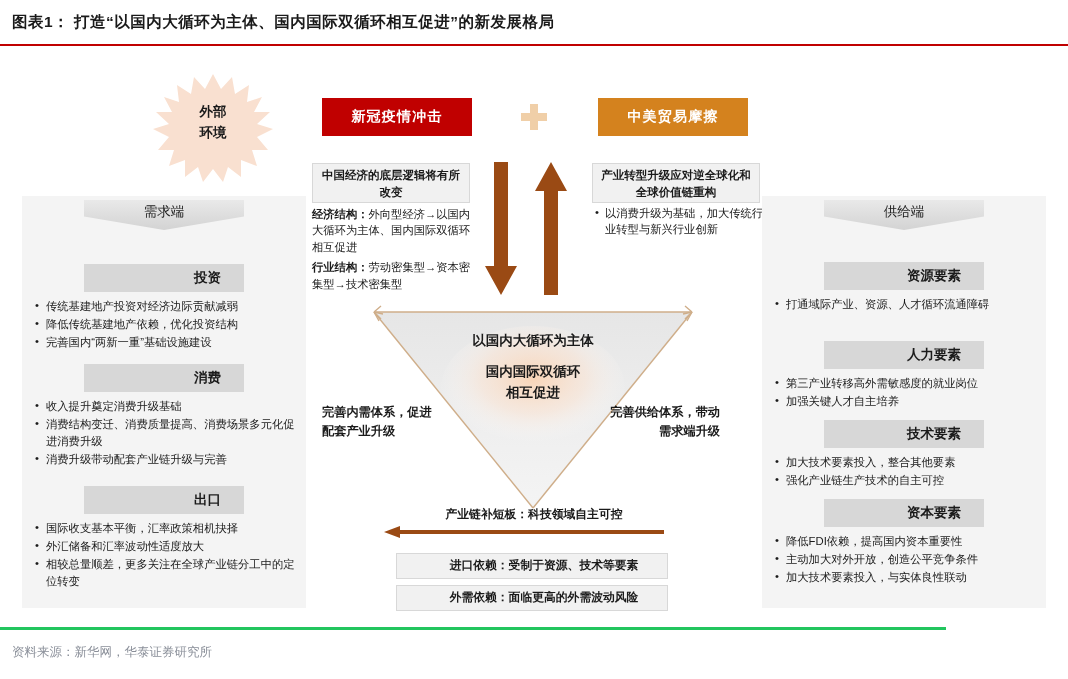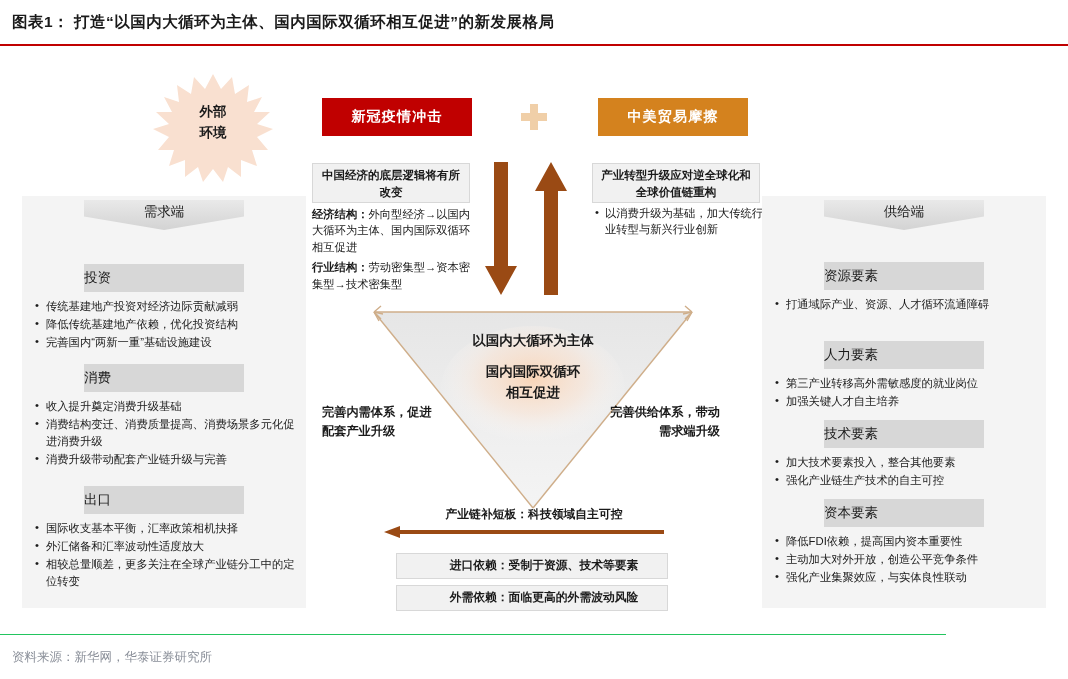--- a/index.html
+++ b/index.html
@@ -27,23 +27,23 @@
     font-size: 15.5px;
     font-weight: bold;
     letter-spacing: .5px;
     white-space: nowrap;
     color: #1a1a1a;
   }
 
   
   #footer-bar {
     position: absolute;
-    left: 0; bottom: 1px;
+    left: 0; bottom: 8px;
     width: 946px; height: 44px;
-    border-top: 1px solid #22c55e;
+    border-top: 3px solid #22c55e;
   }
   #footer-text {
     position: absolute;
     left: 12px; top: 14px;
     font-size: 12.5px;
     color: #8a8f99;
     white-space: nowrap;
   }
 
   
@@ -176,23 +176,23 @@
     position: absolute;
     left: 62px;
     width: 160px;
     height: 28px;
     background: #d7d7d7;
   }
   .sub-head-label {
     position: absolute;
     left: 62px;
     width: 137px;
-    text-align: left;
+    text-align: right;
     font-size: 13.5px;
-    font-weight: normal;
+    font-weight: bold;
     color: #1a1a1a;
   }
 
   .bullets {
     position: absolute;
     left: 12px;
     width: 268px;
     font-size: 11.3px;
     line-height: 1.52;
     color: #1a1a1a;
@@ -389,21 +389,21 @@
       <li>强化产业链生产技术的自主可控</li>
     </ul>
   </div>
 
   <div class="sub-head" style="top:303px"></div>
   <div class="sub-head-label" style="top:308px">资本要素</div>
   <div class="bullets" style="top:337px">
     <ul>
       <li>降低FDI依赖，提高国内资本重要性</li>
       <li>主动加大对外开放，创造公平竞争条件</li>
-      <li>强化产业集聚效应，与实体良性联动</li>
+      <li>加大技术要素投入，与实体良性联动</li>
     </ul>
   </div>
 </div>
 
 <div id="funnel">
   <svg width="330" height="210" viewBox="0 0 330 210">
     <defs>
       <linearGradient id="funnelGrad" x1="0" y1="0" x2="0" y2="1">
         <stop offset="0%" stop-color="#e6e6e6"></stop>
         <stop offset="55%" stop-color="#eeeeee"></stop>

